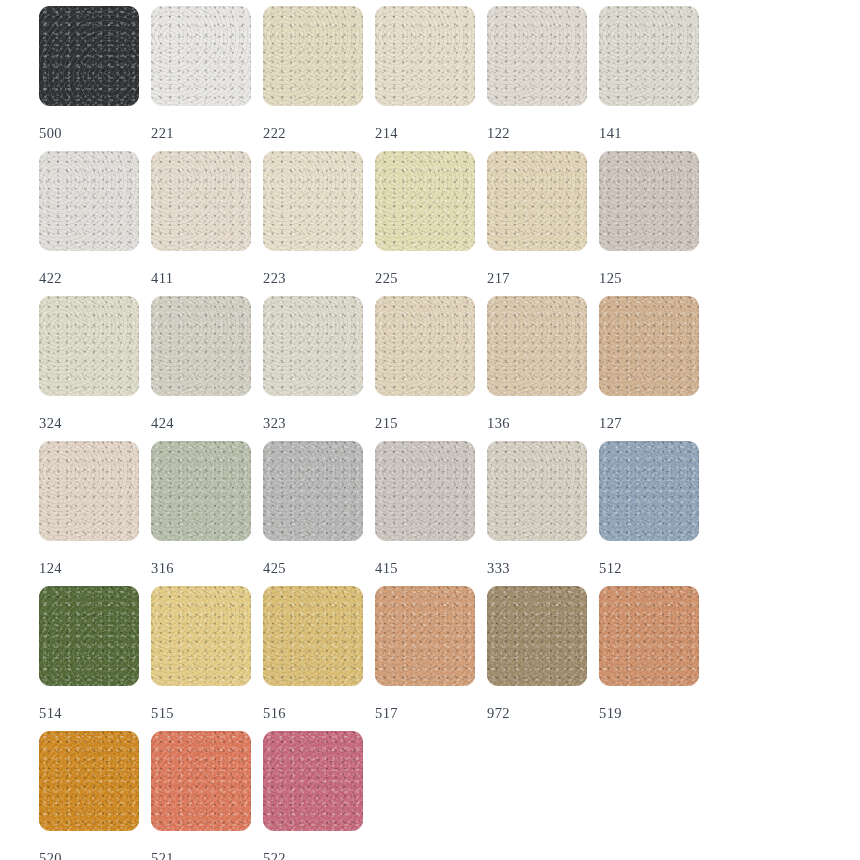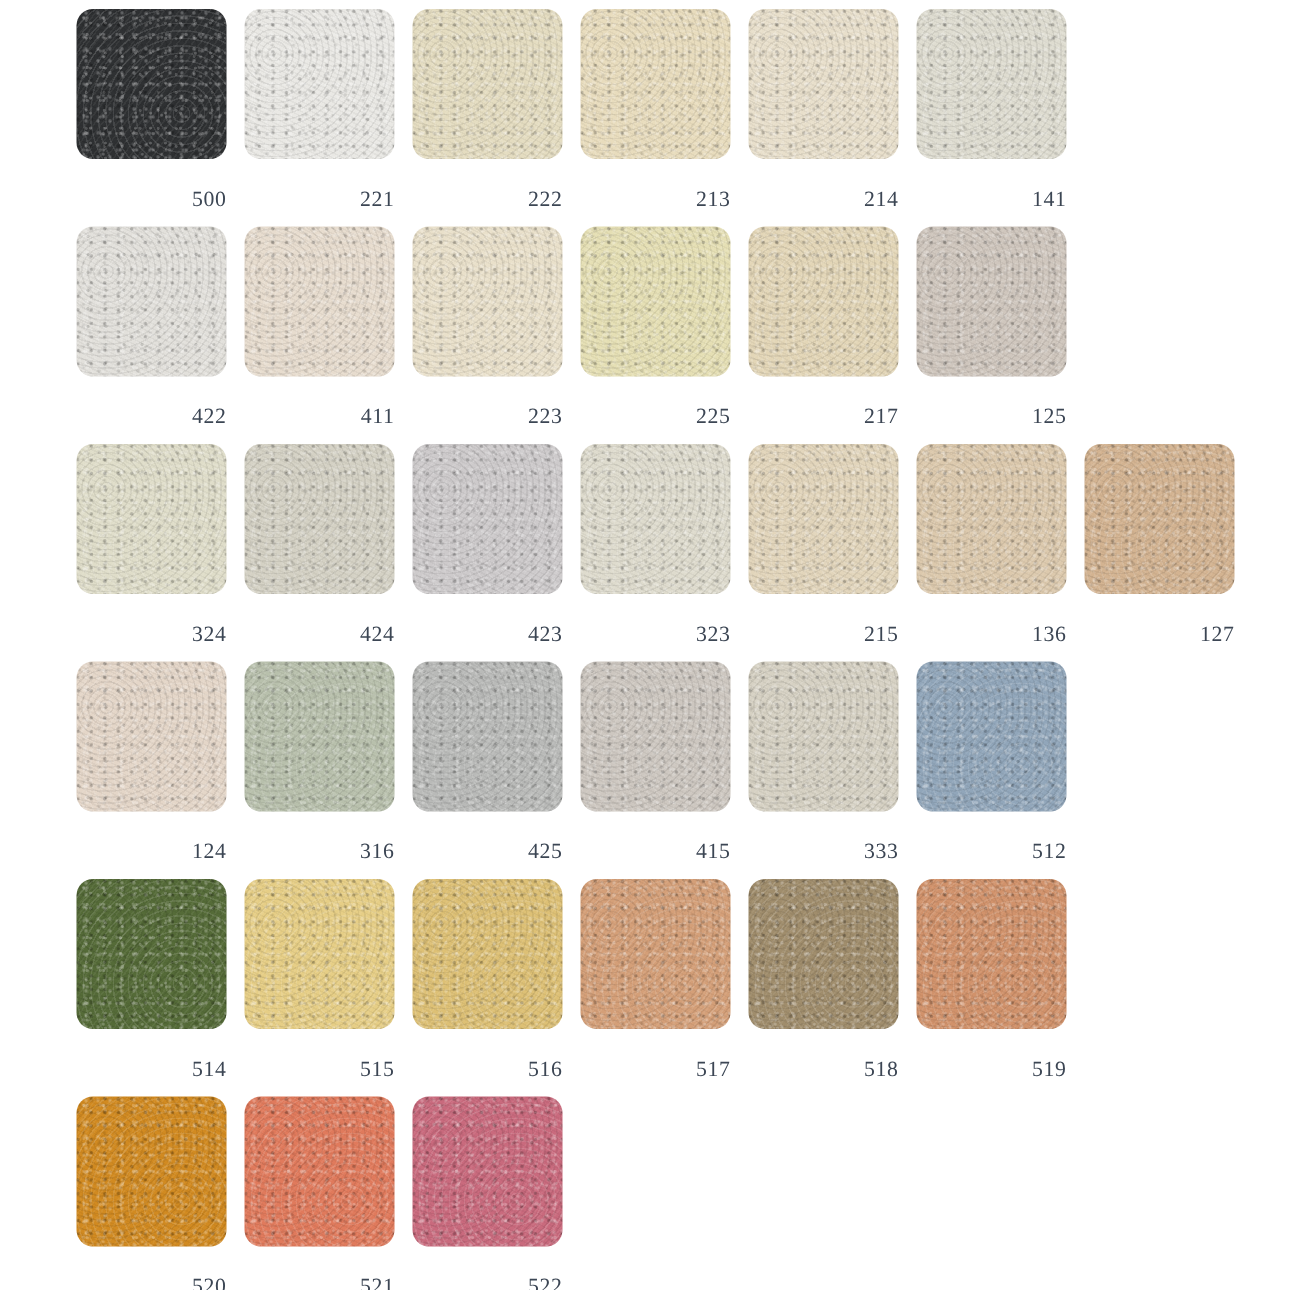--- a/index.html
+++ b/index.html
@@ -29,21 +29,21 @@
     justify-content: flex-start;
     align-items: flex-start;
     height: 145px;
   }
 
   .swatch-cell {
     width: 112px;
     margin-right: 0px;
     display: flex;
     flex-direction: column;
-    align-items: flex-end;
+    align-items: flex-start;
   }
 
   
   .swatch-row { padding-left: 39px; }
 
   .swatch-chip {
     width: 100px;
     height: 100px;
     border-radius: 11px;
     position: relative;
@@ -117,28 +117,28 @@
       </div>
       <div class="swatch-cell">
         <div class="swatch-chip" style="background-color: rgb(233, 232, 228);"></div>
         <div class="swatch-label">221</div>
       </div>
       <div class="swatch-cell">
         <div class="swatch-chip" style="background-color: rgb(228, 220, 192);"></div>
         <div class="swatch-label">222</div>
       </div>
       <div class="swatch-cell">
-        <div class="swatch-chip" style="background-color: rgb(232, 220, 189);"></div>
-        <div class="swatch-label">213</div>
-      </div>
-      <div class="swatch-cell">
         <div class="swatch-chip" style="background-color: rgb(232, 223, 203);"></div>
         <div class="swatch-label">214</div>
       </div>
       <div class="swatch-cell">
+        <div class="swatch-chip" style="background-color: rgb(224, 219, 210);"></div>
+        <div class="swatch-label">122</div>
+      </div>
+      <div class="swatch-cell">
         <div class="swatch-chip" style="background-color: rgb(222, 220, 208);"></div>
         <div class="swatch-label">141</div>
       </div>
     </div>
     <div class="swatch-row">
       <div class="swatch-cell">
         <div class="swatch-chip" style="background-color: rgb(226, 224, 219);"></div>
         <div class="swatch-label">422</div>
       </div>
       <div class="swatch-cell">
@@ -165,24 +165,20 @@
     <div class="swatch-row">
       <div class="swatch-cell">
         <div class="swatch-chip" style="background-color: rgb(223, 221, 201);"></div>
         <div class="swatch-label">324</div>
       </div>
       <div class="swatch-cell">
         <div class="swatch-chip" style="background-color: rgb(212, 209, 196);"></div>
         <div class="swatch-label">424</div>
       </div>
       <div class="swatch-cell">
-        <div class="swatch-chip" style="background-color: rgb(205, 202, 203);"></div>
-        <div class="swatch-label">423</div>
-      </div>
-      <div class="swatch-cell">
         <div class="swatch-chip" style="background-color: rgb(222, 219, 205);"></div>
         <div class="swatch-label">323</div>
       </div>
       <div class="swatch-cell">
         <div class="swatch-chip" style="background-color: rgb(226, 213, 187);"></div>
         <div class="swatch-label">215</div>
       </div>
       <div class="swatch-cell">
         <div class="swatch-chip" style="background-color: rgb(220, 201, 173);"></div>
         <div class="swatch-label">136</div>
@@ -230,21 +226,21 @@
       <div class="swatch-cell">
         <div class="swatch-chip" style="background-color: rgb(221, 192, 117);"></div>
         <div class="swatch-label">516</div>
       </div>
       <div class="swatch-cell">
         <div class="swatch-chip" style="background-color: rgb(212, 159, 120);"></div>
         <div class="swatch-label">517</div>
       </div>
       <div class="swatch-cell">
         <div class="swatch-chip" style="background-color: rgb(160, 141, 108);"></div>
-        <div class="swatch-label">518</div>
+        <div class="swatch-label">972</div>
       </div>
       <div class="swatch-cell">
         <div class="swatch-chip" style="background-color: rgb(209, 146, 107);"></div>
         <div class="swatch-label">519</div>
       </div>
     </div>
     <div class="swatch-row">
       <div class="swatch-cell">
         <div class="swatch-chip" style="background-color: rgb(209, 138, 33);"></div>
         <div class="swatch-label">520</div>

